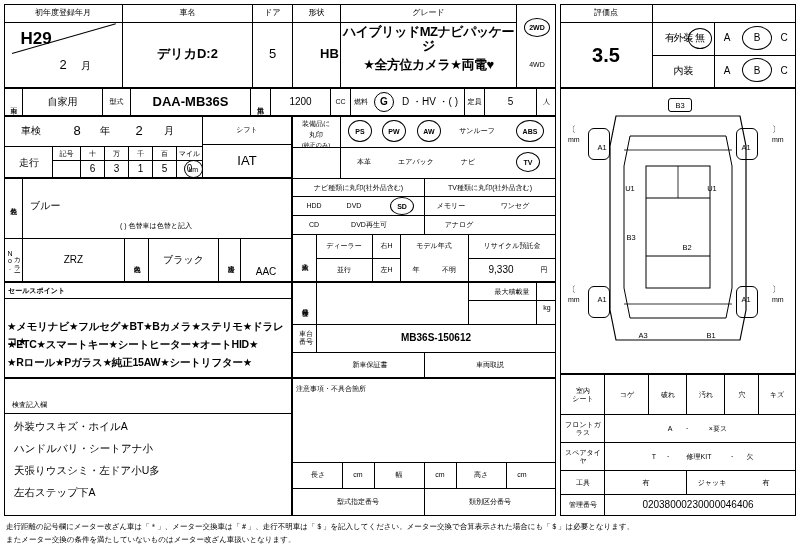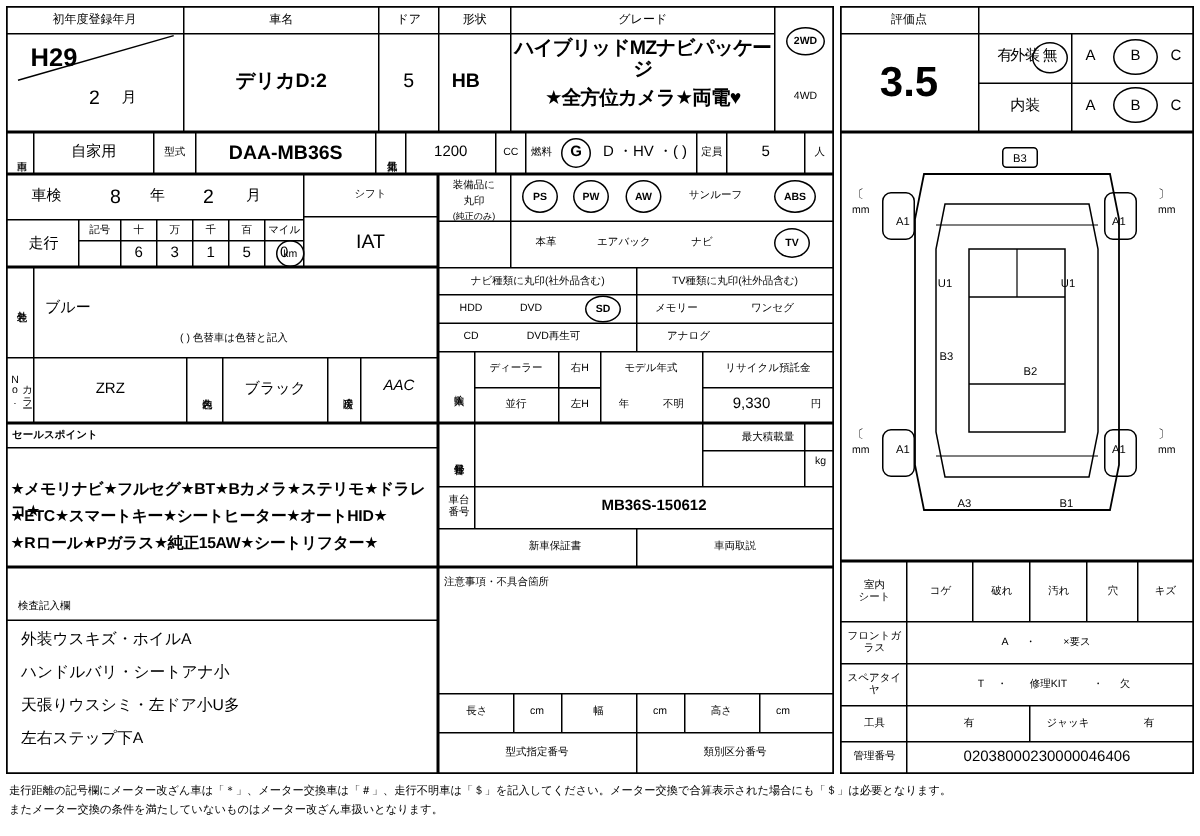--- a/index.html
+++ b/index.html
@@ -12,21 +12,21 @@
   }
   .sheet{position:relative;width:800px;height:557px;}
   .bx{position:absolute;box-sizing:border-box;border:1px solid #000;}
   .lbl{position:absolute;box-sizing:border-box;display:flex;align-items:center;justify-content:center;text-align:center;line-height:1.05;}
   .vtxt{writing-mode:vertical-rl;text-orientation:upright;}
   .sm{font-size:8px;}
   .xs{font-size:7px;}
   .md{font-size:10px;}
   .lg{font-size:13px;}
   .xl{font-size:17px;}
-  .xxl{font-size:28px;}
+  .xxl{font-size:20px;}
   .b{font-weight:bold;}
   .circ{position:absolute;box-sizing:border-box;border:1.6px solid #000;border-radius:50%;display:flex;align-items:center;justify-content:center;text-align:center;line-height:1;}
   .ell{position:absolute;box-sizing:border-box;border:1.6px solid #000;border-radius:50%;display:flex;align-items:center;justify-content:center;}
   .hl{position:absolute;background:#000;}
   .vl{position:absolute;background:#000;}
   .note{position:absolute;font-size:7.5px;line-height:1.45;}
   .sales{position:absolute;font-size:10.5px;font-weight:bold;line-height:1.46;letter-spacing:-0.2px;}
   .insp{position:absolute;font-size:10.5px;line-height:1.55;}
   .carbox{position:absolute;box-sizing:border-box;border:1.4px solid #000;border-radius:3px;display:flex;align-items:center;justify-content:center;font-size:7.5px;}
   .wheel{position:absolute;box-sizing:border-box;border:1.4px solid #000;border-radius:50%;display:flex;align-items:center;justify-content:center;font-size:7px;}
@@ -54,21 +54,21 @@
   <div class="lbl sm" style="left:293px;top:4px;width:47px;height:18px;">形状</div>
   <div class="lbl sm" style="left:341px;top:4px;width:175px;height:18px;">グレード</div>
 
   <div class="lbl xl b" style="left:6px;top:26px;width:60px;height:26px;">H29</div>
   <div class="lbl lg" style="left:52px;top:55px;width:22px;height:20px;">2</div>
   <div class="lbl md" style="left:76px;top:58px;width:20px;height:16px;">月</div>
   <div class="hl" style="left:12px;top:53px;width:108px;height:1px;transform:rotate(-16deg);transform-origin:left center;"></div>
 
   <div class="lbl lg b" style="left:123px;top:24px;width:129px;height:60px;">デリカD:2</div>
   <div class="lbl lg" style="left:253px;top:24px;width:39px;height:60px;">5</div>
-  <div class="lbl lg b" style="left:287px;top:24px;width:47px;height:60px;">HB</div>
+  <div class="lbl lg b" style="left:306px;top:24px;width:47px;height:60px;">HB</div>
   <div class="lbl lg b" style="left:341px;top:26px;width:175px;height:26px;letter-spacing:-0.5px;">ハイブリッドMZナビパッケージ</div>
   <div class="lbl lg b" style="left:341px;top:52px;width:175px;height:26px;letter-spacing:-0.5px;">★全方位カメラ★両電♥</div>
 
   <div class="circ xs b" style="left:524px;top:18px;width:26px;height:19px;">2WD</div>
   <div class="lbl xs" style="left:521px;top:58px;width:32px;height:14px;">4WD</div>
 
   <div class="bx" style="left:560px;top:4px;width:236px;height:84px;"></div>
   <div class="vl" style="left:652px;top:4px;width:1px;height:84px;"></div>
   <div class="vl" style="left:714px;top:22px;width:1px;height:66px;"></div>
   <div class="hl" style="left:560px;top:22px;width:236px;height:1px;"></div>
@@ -228,21 +228,21 @@
 
   <div class="lbl xs vtxt" style="left:5px;top:182px;width:17px;height:40px;">外装色</div>
   <div class="lbl md" style="left:30px;top:195px;width:80px;height:22px;justify-content:flex-start;">ブルー</div>
   <div class="lbl xs" style="left:120px;top:218px;width:170px;height:16px;justify-content:flex-start;">(        ) 色替車は色替と記入</div>
 
   <div class="lbl xs vtxt" style="left:5px;top:242px;width:17px;height:36px;font-size:7px;">カラーNo.</div>
   <div class="lbl md" style="left:23px;top:238px;width:101px;height:44px;">ZRZ</div>
   <div class="lbl xs vtxt" style="left:128px;top:242px;width:18px;height:36px;font-size:7px;">内装色</div>
   <div class="lbl md" style="left:149px;top:238px;width:69px;height:44px;">ブラック</div>
   <div class="lbl xs vtxt" style="left:222px;top:242px;width:18px;height:36px;font-size:7px;">冷暖房</div>
-  <div class="lbl md" style="left:241px;top:238px;width:50px;height:40px;font-style:italic;">AAC</div>
+  <div class="lbl md" style="left:241px;top:252px;width:50px;height:40px;">AAC</div>
 
   <div class="bx" style="left:4px;top:282px;width:288px;height:96px;"></div>
   <div class="hl" style="left:4px;top:298px;width:288px;height:1px;"></div>
   <div class="lbl xs b" style="left:8px;top:283px;width:100px;height:15px;justify-content:flex-start;">セールスポイント</div>
   <div class="sales" style="left:7px;top:319px;width:284px;">★メモリナビ★フルセグ★BT★Bカメラ★ステリモ★ドラレコ★</div>
   <div class="sales" style="left:7px;top:337px;width:284px;">★ETC★スマートキー★シートヒーター★オートHID★</div>
   <div class="sales" style="left:7px;top:355px;width:284px;">★Rロール★Pガラス★純正15AW★シートリフター★</div>
 
   <div class="bx" style="left:292px;top:282px;width:264px;height:96px;"></div>
   <div class="hl" style="left:292px;top:324px;width:264px;height:1px;"></div>

